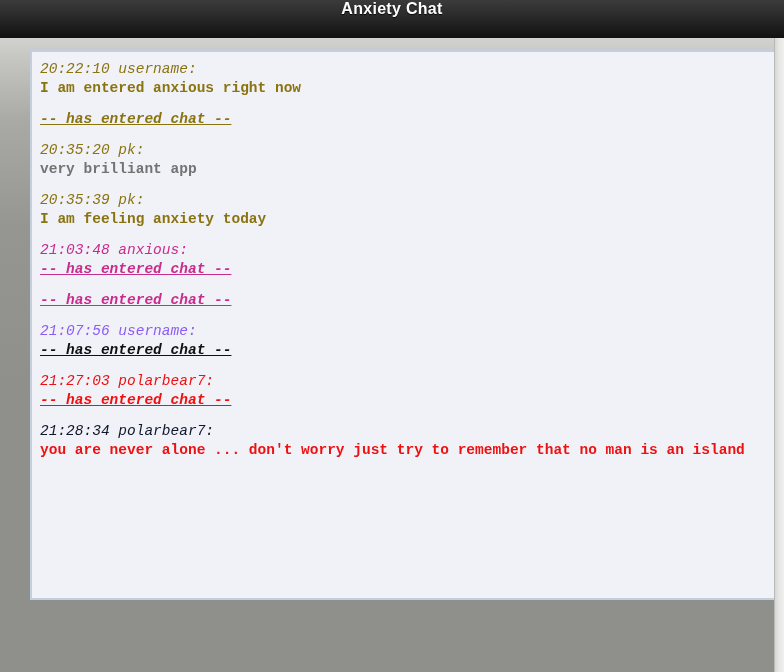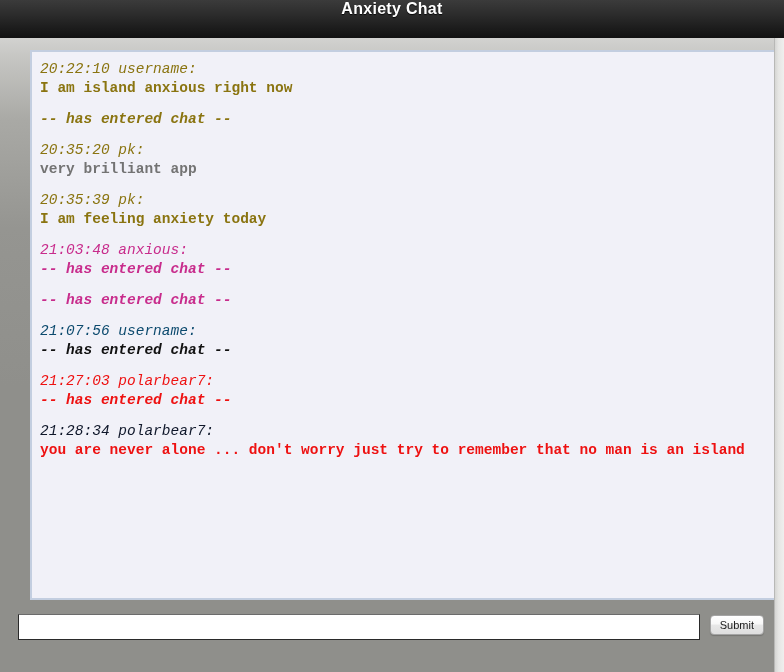--- a/index.html
+++ b/index.html
@@ -77,21 +77,21 @@
     line-height: 19px;
     white-space: pre;
   }
   .msg-body {
     font-family: "Liberation Mono", "DejaVu Sans Mono", monospace;
     font-size: 14.5px;
     font-weight: bold;
     line-height: 19px;
     word-wrap: break-word;
   }
-  .msg-body.italic { font-style: italic; }
+  .msg-body.italic { font-style: italic; text-decoration: underline; }
 
   
   .composer {
     position: absolute;
     left: 10px;
     top: 576px;
     width: 754px;
     height: 30px;
     display: flex;
     align-items: flex-start;
@@ -152,58 +152,54 @@
 
   <div class="titlebar">
     <div class="titlebar-text">Anxiety Chat</div>
   </div>
 
   <div class="page">
 
     <div class="chatlog" id="chatlog">
         <div class="msg">
           <div class="msg-meta" style="color: rgb(138, 116, 16);">20:22:10 username:</div>
-          <div class="msg-body" style="color: rgb(138, 116, 16);">I am island anxious right now</div>
+          <div class="msg-body" style="color: rgb(138, 116, 16);">I am entered anxious right now</div>
         </div>
         <div class="msg">
           <div class="msg-body italic" style="color: rgb(138, 116, 16);">-- has entered chat --</div>
         </div>
         <div class="msg">
           <div class="msg-meta" style="color: rgb(138, 116, 16);">20:35:20 pk:</div>
           <div class="msg-body" style="color: #737373;">very brilliant app</div>
         </div>
         <div class="msg">
           <div class="msg-meta" style="color: rgb(138, 116, 16);">20:35:39 pk:</div>
           <div class="msg-body" style="color: rgb(138, 116, 16);">I am feeling anxiety today</div>
         </div>
         <div class="msg">
           <div class="msg-meta" style="color: rgb(200, 44, 140);">21:03:48 anxious:</div>
           <div class="msg-body italic" style="color: rgb(200, 44, 140);">-- has entered chat --</div>
         </div>
         <div class="msg">
           <div class="msg-body italic" style="color: rgb(200, 44, 140);">-- has entered chat --</div>
         </div>
         <div class="msg">
-          <div class="msg-meta" style="color: #0c4a6e;">21:07:56 username:</div>
+          <div class="msg-meta" style="color: #8b5cf6;">21:07:56 username:</div>
           <div class="msg-body italic" style="color: rgb(17, 17, 17);">-- has entered chat --</div>
         </div>
         <div class="msg">
           <div class="msg-meta" style="color: rgb(238, 17, 17); font-family: Liberation Mono, monospace;">21:27:03 polarbear7:</div>
           <div class="msg-body italic" style="color: rgb(238, 17, 17);">-- has entered chat --</div>
         </div>
         <div class="msg">
           <div class="msg-meta" style="color: #0f172a;">21:28:34 polarbear7:</div>
           <div class="msg-body" style="color: rgb(238, 17, 17);">you are never alone ... don't worry just try to remember that no man is an island</div>
         </div>
       </div>
 
-    <div class="composer">
-      <input class="composer-input" type="text" placeholder="" style="">
-      <button class="submit-button">Submit</button>
-    </div>
 
   </div>
 
   <div class="page-scrollbar">
     <div class="page-scrollbar-thumb"></div>
   </div>
 
 </div>
 
 </body></html>

